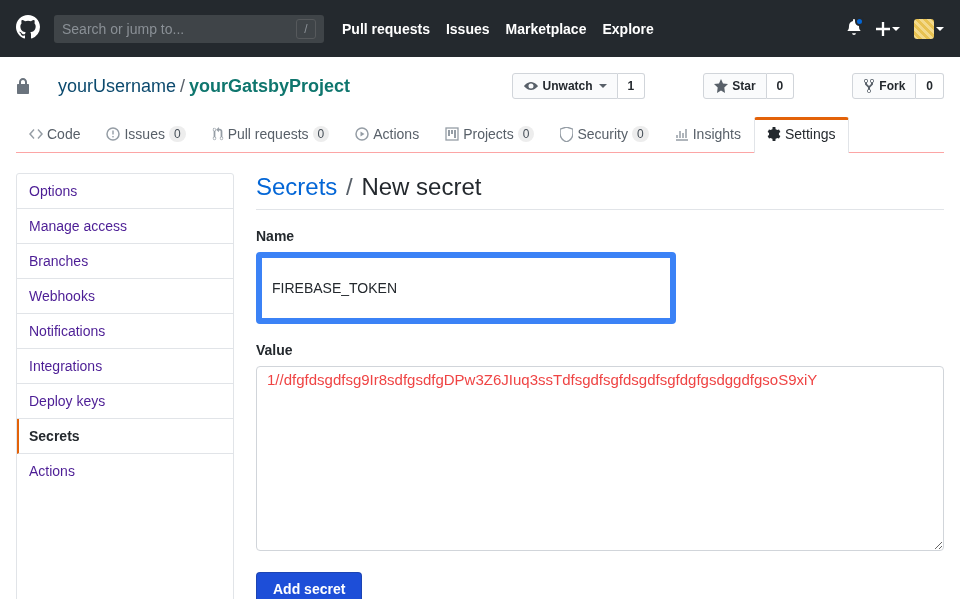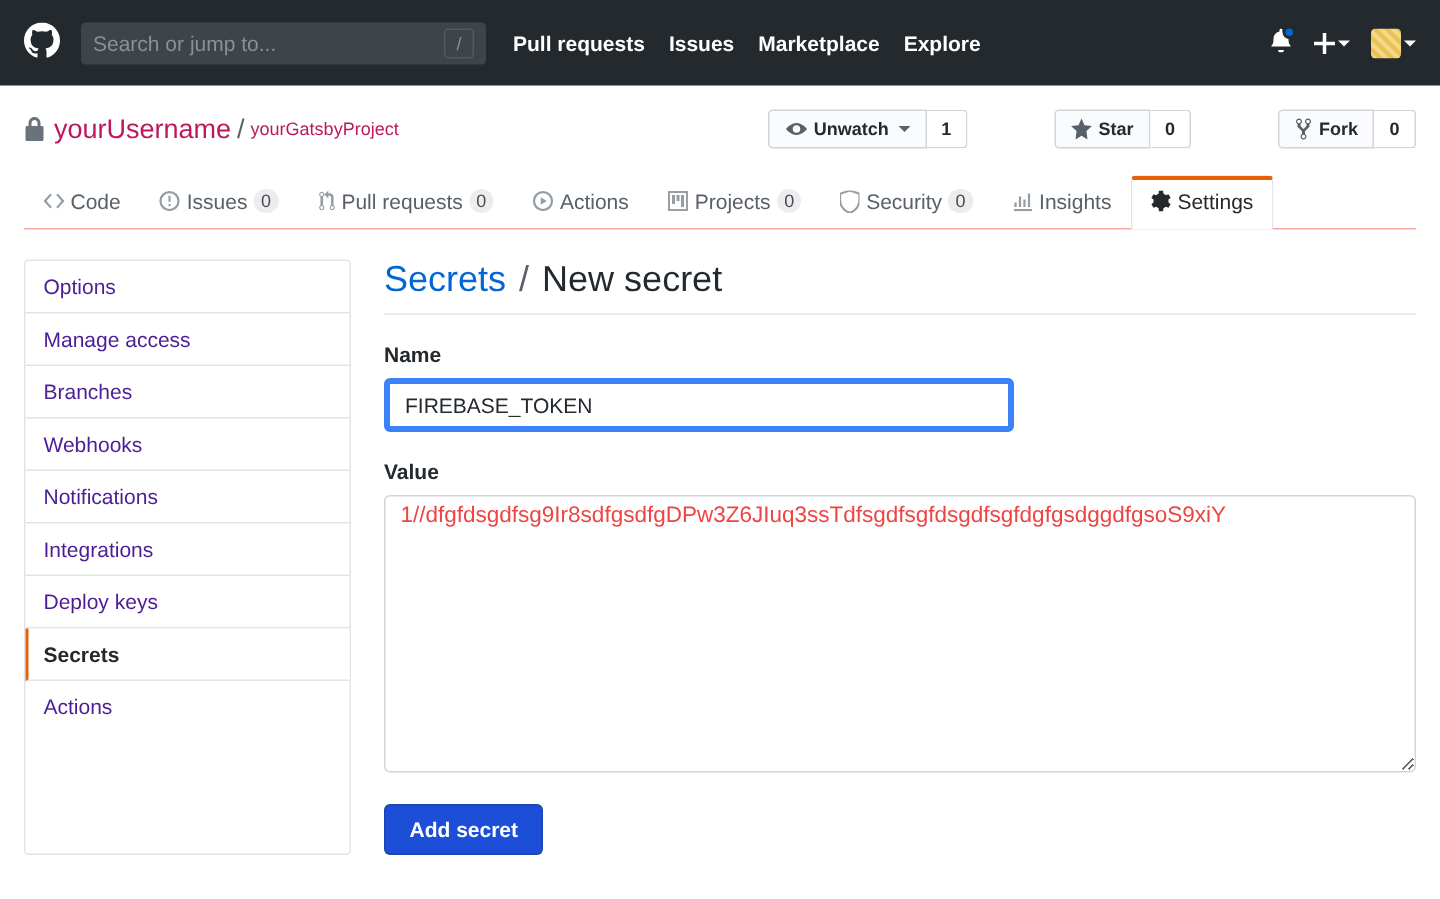--- a/index.html
+++ b/index.html
@@ -18,23 +18,23 @@
   .bell .dot { position: absolute; top: -2px; right: -2px; width: 9px; height: 9px; background: #0366d6; border-radius: 50%; border: 2px solid #24292e; }
   .plus { display: flex; align-items: center; color:#fff; }
   .avatar { width: 20px; height: 20px; background: linear-gradient(45deg,#e8c252 25%,#f3d98a 25%,#f3d98a 50%,#e8c252 50%,#e8c252 75%,#f3d98a 75%); background-size: 8px 8px; border-radius: 3px; }
   .caret { width:0;height:0;border-left:4px solid transparent;border-right:4px solid transparent;border-top:4px solid #fff; margin-left:2px;}
 
   
   .repohead { padding: 16px 16px 0 16px; }
   .title-row { display: flex; align-items: center; }
   .title-row .lock { color: #6a737d; margin-right: 6px; }
   .title-row .crumb { font-size: 18px; }
-  .title-row .crumb a { color: #be185d; text-decoration: none; }
+  .title-row .crumb a { color: #0c4a6e; text-decoration: none; margin-left: 22px; }
   .title-row .slash2 { margin: 0 4px; color: #586069; font-size: 18px;}
-  .title-row .repo { font-weight: 400; color:#be185d; font-size:12px;}
+  .title-row .repo { font-weight: 700; color:#0f766e; font-size:18px;}
   .title-row .spacer2 { flex:1; }
   .repo-actions { display:flex; gap:10px; }
   .btn-group { display:flex;padding-left:48px; }
   .btn { background: #fafbfc; border:1px solid #d1d5da; color:#24292e; font-size:12px; font-weight:600; padding: 4px 10px; display:flex; align-items:center; gap:4px; cursor:pointer; }
   .btn:first-child { border-radius:3px 0 0 3px; }
   .count { background:#fff; border:1px solid #d1d5da; border-left:none; font-size:12px; font-weight:600; padding:4px 10px; border-radius:0 3px 3px 0; display:flex; align-items:center;}
   .btn svg, .tab svg, .lock svg { display:block; }
 
   
   .reponav { border-bottom: 1px solid #fca5a5; margin-top: 18px; display:flex; padding-left: 0px;}
@@ -50,21 +50,21 @@
   .sidenav a { display:block; padding: 9px 12px; color:#4c1d95; text-decoration:none; border-bottom:1px solid #e1e4e8; font-size:14px;}
   .sidenav a:last-child { border-bottom:none; }
   .sidenav a.active { color:#24292e; font-weight:600; border-left: 2px solid #e36209; padding-left:10px; background:#fff; cursor:default;}
 
   .content { flex:1; }
   .subhead { font-size:24px; font-weight:400; border-bottom:1px solid #e1e4e8; padding-bottom:8px; margin-bottom: 18px;}
   .subhead .secrets-link { color:#0366d6; text-decoration:none; }
   .subhead .sep { color:#586069; margin:0 2px;}
   .form-group { margin-bottom: 18px; }
   .form-group label { display:block; font-weight:600; margin-bottom:8px; font-size:14px;}
-  .form-group input[type=text] { width: 420px; padding:6px 10px; font-size:14px; border:4px solid #3b82f6; border-radius:4px; color:#24292e; background:#fff;}
+  .form-group input[type=text] { width: 420px; padding:22px 10px; font-size:14px; border:6px solid #3b82f6; border-radius:4px; color:#24292e; background:#fff;}
   .form-group textarea { width:100%; min-height:185px; padding:4px 10px; font-size:15px; border:1px solid #d1d5da; border-radius:4px; color:#ef4444; resize:both; font-family:inherit;}
   .btn-primary { background:#2ea44f; background-image: linear-gradient(-180deg,#34d058,#28a745); color:#fff; border:1px solid rgba(27,31,35,.2); font-weight:600; font-size:14px; padding:8px 16px; border-radius:4px; cursor:pointer; }
   .btn-primary { background:#1d4ed8; }
 </style>
 </head>
 <body>
 
 <div class="header">
   <a class="logo">
     <svg height="24" width="24" viewBox="0 0 16 16">

